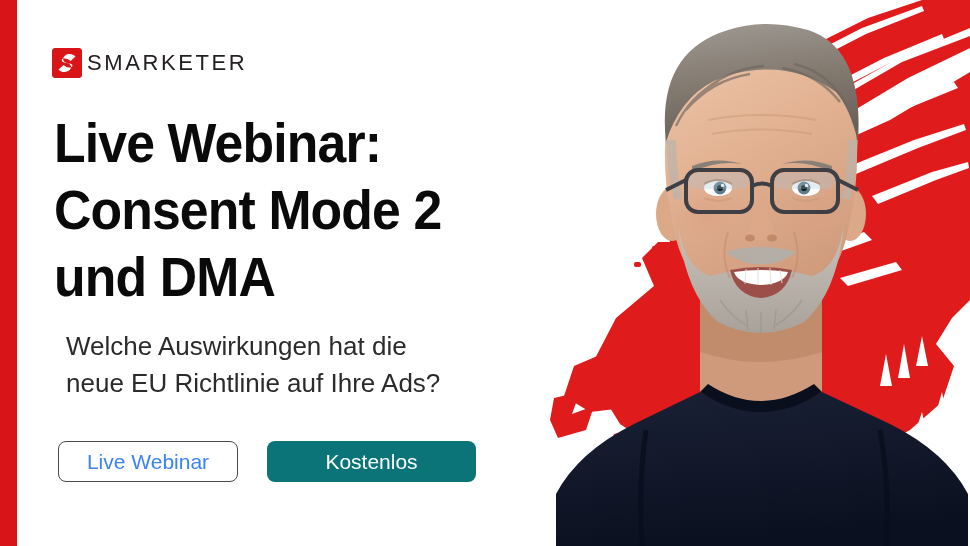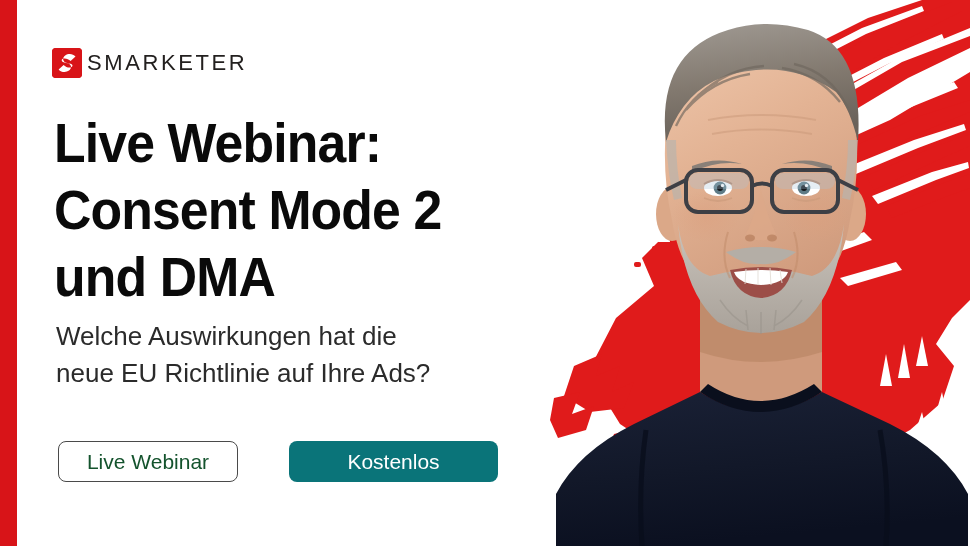--- a/index.html
+++ b/index.html
@@ -75,21 +75,21 @@
   .subheadline {
     position: absolute;
     left: 56px;
     top: 318px;
     width: 500px;
     font-family: "Liberation Sans", sans-serif;
     font-size: 26px;
     line-height: 1.42;
     font-weight: 400;
     color: #2b2b2b;
-    margin: 0;
+    margin: 10px;
     white-space: pre-line;
   }
 
   
   .btn-row {
     position: absolute;
     left: 58px;
     top: 441px;
     display: flex;
     align-items: center;
@@ -105,30 +105,29 @@
     align-items: center;
     justify-content: center;
     box-sizing: border-box;
     cursor: pointer;
     white-space: nowrap;
   }
   .btn-outline {
     min-width: 180px;
     padding: 0 7px;
     background: #ffffff;
-    color: #14532d;
+    color: #3b82f6;
     border: 1.6px solid #4a4a4a;
   }
   .btn-filled {
     min-width: 209px;
     padding: 0 10px;
     background: #0a7479;
     color: #ffffff;
     border: none;
-    margin-left: 22px;
   }
 
   
   .artwork {
     position: absolute;
     right: 0;
     top: 0;
     width: 420px;
     height: 546px;
     pointer-events: none;

